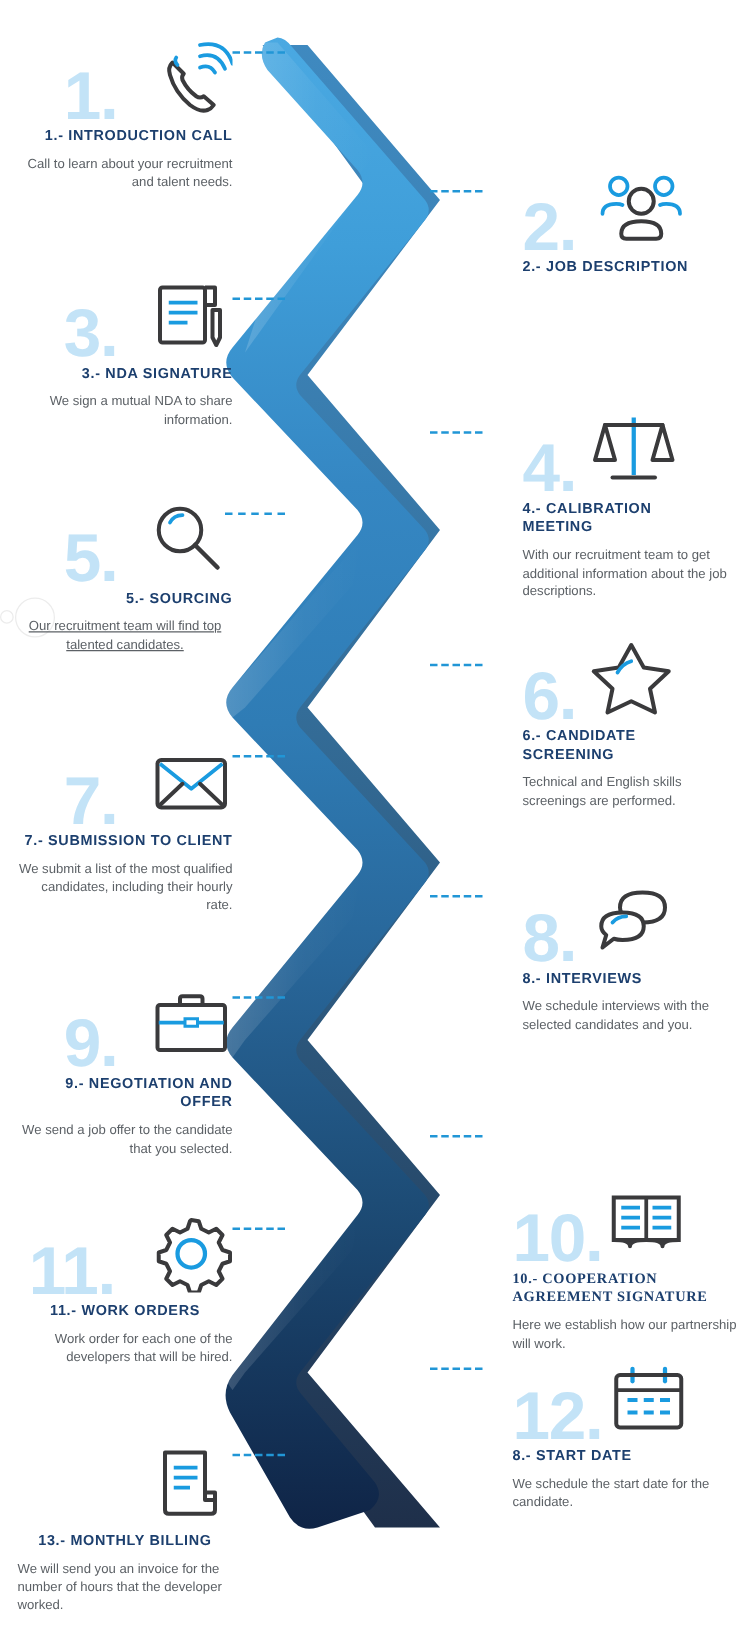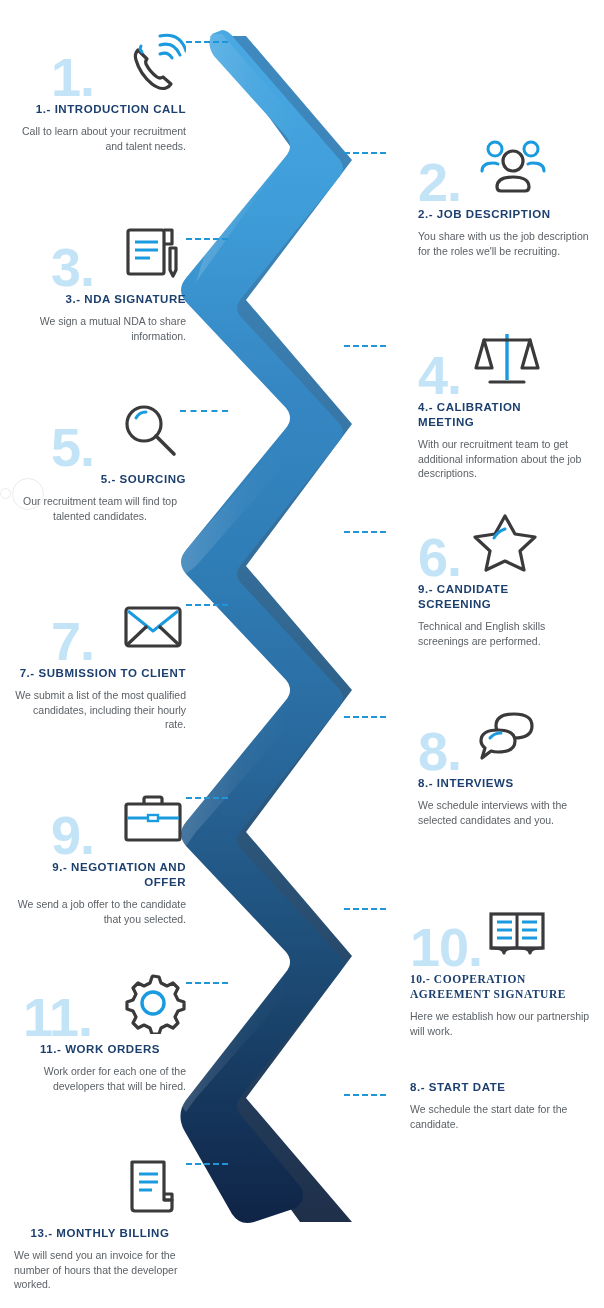--- a/index.html
+++ b/index.html
@@ -200,21 +200,20 @@
           <circle cx="33" cy="24" r="10" fill="none" stroke="#3a3a3c" stroke-width="3.2"></circle>
           <path d="M17 50 q0 -10 16 -10 q16 0 16 10 q0 4 -4 4 l-24 0 q-4 0 -4 -4 Z" fill="none" stroke="#3a3a3c" stroke-width="3.2" stroke-linejoin="round"></path>
           <circle cx="15" cy="12" r="7" fill="none" stroke="#1a9be0" stroke-width="3"></circle>
           <circle cx="51" cy="12" r="7" fill="none" stroke="#1a9be0" stroke-width="3"></circle>
           <path d="M2 34 q0 -8 11 -8 q3 0 5 1" fill="none" stroke="#1a9be0" stroke-width="3" stroke-linecap="round"></path>
           <path d="M64 34 q0 -8 -11 -8 q-3 0 -5 1" fill="none" stroke="#1a9be0" stroke-width="3" stroke-linecap="round"></path>
         </svg>
       </span>
     </div>
     <div class="title">2.- JOB DESCRIPTION</div>
-    <div class="desc">You share with us the job description for the roles we'll be recruiting.</div>
   </div>
 
   <div class="step left" style="left:14px;top:212px;width:172px;">
     <div class="step-head">
       <span class="num" style="right:92px;">3.</span>
       <span class="icon-wrap" style="right:0px;">
         <svg width="66" height="62" viewBox="0 0 66 62">
           <rect x="8" y="8" width="36" height="44" rx="2" fill="none" stroke="#3a3a3c" stroke-width="3.2"></rect>
           <path d="M44 8 l8 0 l0 14 l-8 0" fill="none" stroke="#3a3a3c" stroke-width="3.2" stroke-linejoin="round"></path>
           <line x1="15" y1="20" x2="38" y2="20" stroke="#1a9be0" stroke-width="3"></line>
@@ -250,34 +249,34 @@
       <span class="num" style="right:92px;">5.</span>
       <span class="icon-wrap" style="right:4px;">
         <svg width="66" height="62" viewBox="0 0 66 62">
           <circle cx="28" cy="22" r="17" fill="none" stroke="#3a3a3c" stroke-width="3.2"></circle>
           <line x1="40" y1="34" x2="58" y2="52" stroke="#3a3a3c" stroke-width="3.6" stroke-linecap="round"></line>
           <path d="M20 16 q3 -6 10 -6" fill="none" stroke="#1a9be0" stroke-width="3" stroke-linecap="round"></path>
         </svg>
       </span>
     </div>
     <div class="title" style="text-align:right;">5.- SOURCING</div>
-    <div class="desc" style="text-align:center;">Our recruitment team will find top talented candidates.</div>
+    <div class="desc" style="text-align:center;text-decoration:underline;">Our recruitment team will find top talented candidates.</div>
   </div>
 
   <div class="step right" style="left:418px;top:502px;width:172px;">
     <div class="step-head">
       <span class="num" style="left:0px;">6.</span>
       <span class="icon-wrap" style="left:54px;">
         <svg width="66" height="62" viewBox="0 0 66 62">
           <path d="M33 4 L43 22 L63 25 L48 39 L52 58 L33 49 L14 58 L18 39 L3 25 L23 22 Z" fill="none" stroke="#3a3a3c" stroke-width="3.2" stroke-linejoin="round"></path>
           <path d="M22 26 q4 -7 11 -9" fill="none" stroke="#1a9be0" stroke-width="3" stroke-linecap="round"></path>
         </svg>
       </span>
     </div>
-    <div class="title" style="width:120px;">9.- CANDIDATE SCREENING</div>
+    <div class="title" style="width:120px;">6.- CANDIDATE SCREENING</div>
     <div class="desc">Technical and English skills screenings are performed.</div>
   </div>
 
   <div class="step left" style="left:14px;top:586px;width:172px;">
     <div class="step-head">
       <span class="num" style="right:92px;">7.</span>
       <span class="icon-wrap" style="right:0px;">
         <svg width="66" height="62" viewBox="0 0 66 62">
           <rect x="6" y="12" width="54" height="38" rx="3" fill="none" stroke="#3a3a3c" stroke-width="3.2"></rect>
           <path d="M8 15 L33 35 L58 15" fill="none" stroke="#1a9be0" stroke-width="3" stroke-linejoin="round"></path>
@@ -314,21 +313,21 @@
           <rect x="6" y="14" width="54" height="36" rx="2" fill="none" stroke="#3a3a3c" stroke-width="3.2"></rect>
           <line x1="7" y1="28" x2="59" y2="28" stroke="#1a9be0" stroke-width="3"></line>
           <rect x="28" y="25" width="10" height="6" fill="#ffffff" stroke="#1a9be0" stroke-width="2.4"></rect>
         </svg>
       </span>
     </div>
     <div class="title">9.- NEGOTIATION AND OFFER</div>
     <div class="desc">We send a job offer to the candidate that you selected.</div>
   </div>
 
-  <div class="step right" style="left:410px;top:892px;width:180px;">
+  <div class="step right" style="left:410px;top:936px;width:180px;">
     <div class="step-head">
       <span class="num" style="left:0px;">10.</span>
       <span class="icon-wrap" style="left:76px;">
         <svg width="62" height="58" viewBox="0 0 62 58">
           <rect x="5" y="8" width="52" height="34" fill="none" stroke="#3a3a3c" stroke-width="3.2"></rect>
           <line x1="31" y1="8" x2="31" y2="42" stroke="#3a3a3c" stroke-width="3"></line>
           <line x1="11" y1="16" x2="26" y2="16" stroke="#1a9be0" stroke-width="3"></line>
           <line x1="11" y1="24" x2="26" y2="24" stroke="#1a9be0" stroke-width="3"></line>
           <line x1="11" y1="32" x2="26" y2="32" stroke="#1a9be0" stroke-width="3"></line>
           <line x1="36" y1="16" x2="51" y2="16" stroke="#1a9be0" stroke-width="3"></line>
@@ -350,20 +349,37 @@
           <path d="M33 4 l6 1 l2 6 l6 3 l6 -3 l5 5 l-3 6 l3 6 l6 2 l0 7 l-6 2 l-3 6 l3 6 l-5 5 l-6 -3 l-6 3 l-2 6 l-7 0 l-2 -6 l-6 -3 l-6 3 l-5 -5 l3 -6 l-3 -6 l-6 -2 l0 -7 l6 -2 l3 -6 l-3 -6 l5 -5 l6 3 l6 -3 l2 -6 Z" fill="none" stroke="#3a3a3c" stroke-width="3.2" stroke-linejoin="round"></path>
           <circle cx="33" cy="31" r="11" fill="none" stroke="#1a9be0" stroke-width="3.4"></circle>
         </svg>
       </span>
     </div>
     <div class="title" style="text-align:center;">11.- WORK ORDERS</div>
     <div class="desc">Work order for each one of the developers that will be hired.</div>
   </div>
 
   <div class="step right" style="left:410px;top:1078px;width:180px;">
+    <div class="step-head">
+      <span class="num" style="left:0px;">12.</span>
+      <span class="icon-wrap" style="left:78px;">
+        <svg width="62" height="58" viewBox="0 0 62 58">
+          <line x1="18" y1="3" x2="18" y2="13" stroke="#1a9be0" stroke-width="3.4" stroke-linecap="round"></line>
+          <line x1="44" y1="3" x2="44" y2="13" stroke="#1a9be0" stroke-width="3.4" stroke-linecap="round"></line>
+          <rect x="5" y="8" width="52" height="42" rx="3" fill="none" stroke="#3a3a3c" stroke-width="3.2"></rect>
+          <line x1="5" y1="20" x2="57" y2="20" stroke="#3a3a3c" stroke-width="3"></line>
+          <line x1="14" y1="28" x2="22" y2="28" stroke="#1a9be0" stroke-width="3.2"></line>
+          <line x1="27" y1="28" x2="35" y2="28" stroke="#1a9be0" stroke-width="3.2"></line>
+          <line x1="40" y1="28" x2="48" y2="28" stroke="#1a9be0" stroke-width="3.2"></line>
+          <line x1="14" y1="38" x2="22" y2="38" stroke="#1a9be0" stroke-width="3.2"></line>
+          <line x1="27" y1="38" x2="35" y2="38" stroke="#1a9be0" stroke-width="3.2"></line>
+          <line x1="40" y1="38" x2="48" y2="38" stroke="#1a9be0" stroke-width="3.2"></line>
+        </svg>
+      </span>
+    </div>
     <div class="title">8.- START DATE</div>
     <div class="desc">We schedule the start date for the candidate.</div>
   </div>
 
   <div class="step left" style="left:14px;top:1146px;width:172px;">
     <div class="step-head">
       <span class="icon-wrap" style="right:0px;">
         <svg width="66" height="62" viewBox="0 0 66 62">
           <path d="M12 6 l32 0 l0 38 l8 0 l0 8 q0 3 -3 3 l-34 0 q-3 0 -3 -3 Z" fill="none" stroke="#3a3a3c" stroke-width="3.2" stroke-linejoin="round"></path>
           <path d="M44 44 l8 0 l0 -6 l-8 0" fill="none" stroke="#3a3a3c" stroke-width="3.2" stroke-linejoin="round"></path>

